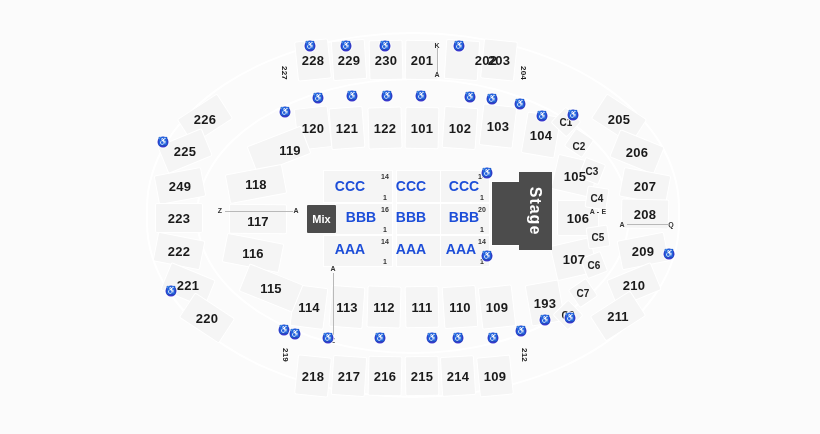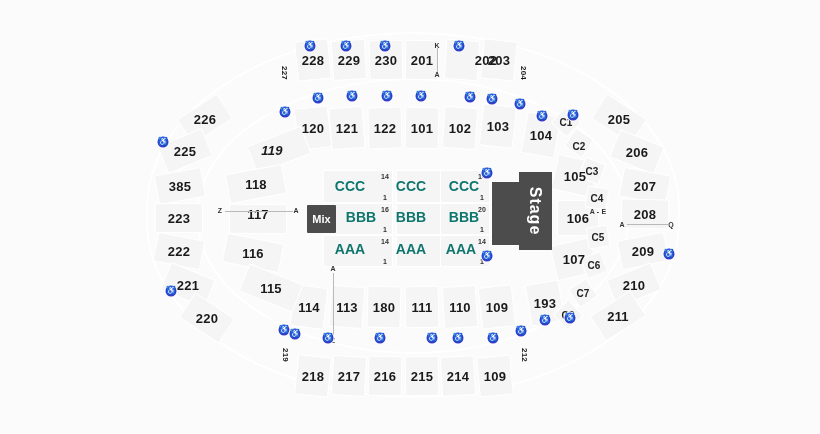--- a/index.html
+++ b/index.html
@@ -68,21 +68,21 @@
     position:absolute;background:#4c4c4c;color:#ffffff;
     font-size:16px;font-weight:bold;letter-spacing:1px;
     display:flex;align-items:center;justify-content:center;
   }
   .stagebox span{ transform:rotate(90deg); white-space:nowrap; }
   .floorsec{
     position:absolute;background:#f5f5f5;border:1.5px solid #ffffff;
     box-sizing:border-box;
   }
   .fl-name{
-    position:absolute;font-size:14px;font-weight:bold;color:#0f766e;
+    position:absolute;font-size:14px;font-weight:bold;color:#1d4ed8;
     transform:translate(-50%,-50%);white-space:nowrap;
   }
   .fl-top{position:absolute;font-size:7px;font-weight:bold;color:#333;transform:translate(-50%,-50%);}
   .fl-bot{position:absolute;font-size:7px;font-weight:bold;color:#333;transform:translate(-50%,-50%);}
 </style>
 </head>
 <body>
 
 <div id="map">
     <div style="position: absolute; left: 146px; top: 32px; width: 530px; height: 362px; border: 2px solid rgb(255, 255, 255); border-radius: 52% / 50%; background: transparent;"></div>
@@ -191,49 +191,49 @@
     <div class="lbl" style="left: 462px; top: 60px; margin-left: 24px;">202</div>
     <div class="lbl" style="left: 499px; top: 60px;">203</div>
     <div class="lbl" style="left: 313px; top: 376px;">218</div>
     <div class="lbl" style="left: 349px; top: 376px;">217</div>
     <div class="lbl" style="left: 385px; top: 376px;">216</div>
     <div class="lbl" style="left: 422px; top: 376px;">215</div>
     <div class="lbl" style="left: 458px; top: 376px;">214</div>
     <div class="lbl" style="left: 495px; top: 376px;">109</div>
     <div class="lbl" style="left: 205px; top: 119px;">226</div>
     <div class="lbl" style="left: 185px; top: 151px;">225</div>
-    <div class="lbl" style="left: 180px; top: 186px;">385</div>
+    <div class="lbl" style="left: 180px; top: 186px;">249</div>
     <div class="lbl" style="left: 179px; top: 218px;">223</div>
     <div class="lbl" style="left: 179px; top: 251px;">222</div>
     <div class="lbl" style="left: 188px; top: 285px;">221</div>
     <div class="lbl" style="left: 207px; top: 318px;">220</div>
     <div class="lbl" style="left: 619px; top: 119px;">205</div>
     <div class="lbl" style="left: 637px; top: 152px;">206</div>
     <div class="lbl" style="left: 645px; top: 186px;">207</div>
     <div class="lbl" style="left: 645px; top: 214px;">208</div>
     <div class="lbl" style="left: 643px; top: 251px;">209</div>
     <div class="lbl" style="left: 634px; top: 285px;">210</div>
     <div class="lbl" style="left: 618px; top: 316px;">211</div>
     <div class="lbl" style="left: 313px; top: 128px;">120</div>
     <div class="lbl" style="left: 347px; top: 128px;">121</div>
     <div class="lbl" style="left: 385px; top: 128px;">122</div>
     <div class="lbl" style="left: 422px; top: 128px;">101</div>
     <div class="lbl" style="left: 460px; top: 128px;">102</div>
     <div class="lbl" style="left: 498px; top: 126px;">103</div>
     <div class="lbl" style="left: 541px; top: 135px;">104</div>
     <div class="lbl" style="left: 309px; top: 307px;">114</div>
     <div class="lbl" style="left: 347px; top: 307px;">113</div>
-    <div class="lbl" style="left: 384px; top: 307px;">180</div>
+    <div class="lbl" style="left: 384px; top: 307px;">112</div>
     <div class="lbl" style="left: 422px; top: 307px;">111</div>
     <div class="lbl" style="left: 460px; top: 307px;">110</div>
     <div class="lbl" style="left: 497px; top: 307px;">109</div>
     <div class="lbl" style="left: 545px; top: 303px;">193</div>
-    <div class="lbl" style="left: 272px; top: 150px; font-style: italic;">119</div>
+    <div class="lbl" style="left: 290px; top: 150px;">119</div>
     <div class="lbl" style="left: 256px; top: 184px;">118</div>
-    <div class="lbl" style="left: 258px; top: 214px;">117</div>
+    <div class="lbl" style="left: 258px; top: 221px;">117</div>
     <div class="lbl" style="left: 253px; top: 253px;">116</div>
     <div class="lbl" style="left: 271px; top: 288px;">115</div>
     <div class="lbl" style="left: 575px; top: 176px;">105</div>
     <div class="lbl" style="left: 578px; top: 218px;">106</div>
     <div class="lbl" style="left: 574px; top: 259px;">107</div>
     <div class="lbl sm" style="left: 566px; top: 122px;">C1</div>
     <div class="lbl sm" style="left: 579px; top: 146px;">C2</div>
     <div class="lbl sm" style="left: 592px; top: 171px;">C3</div>
     <div class="lbl sm" style="left: 597px; top: 198px;">C4</div>
     <div class="lbl sm" style="left: 598px; top: 237px;">C5</div>

